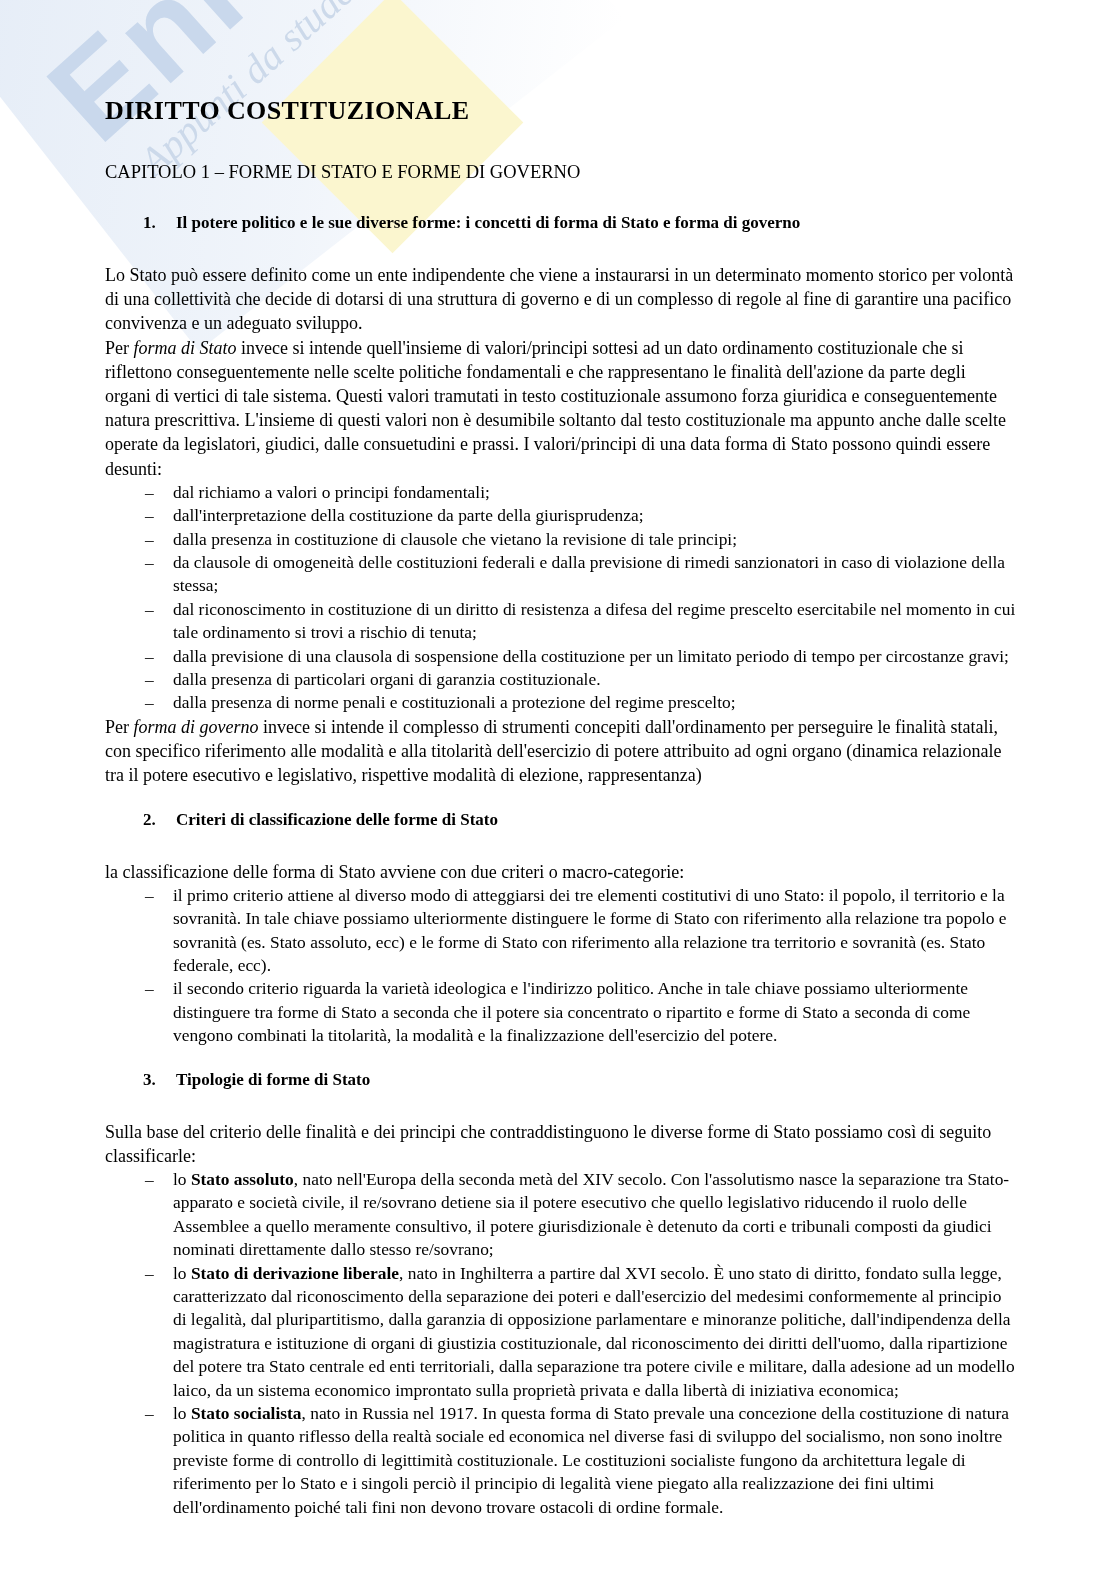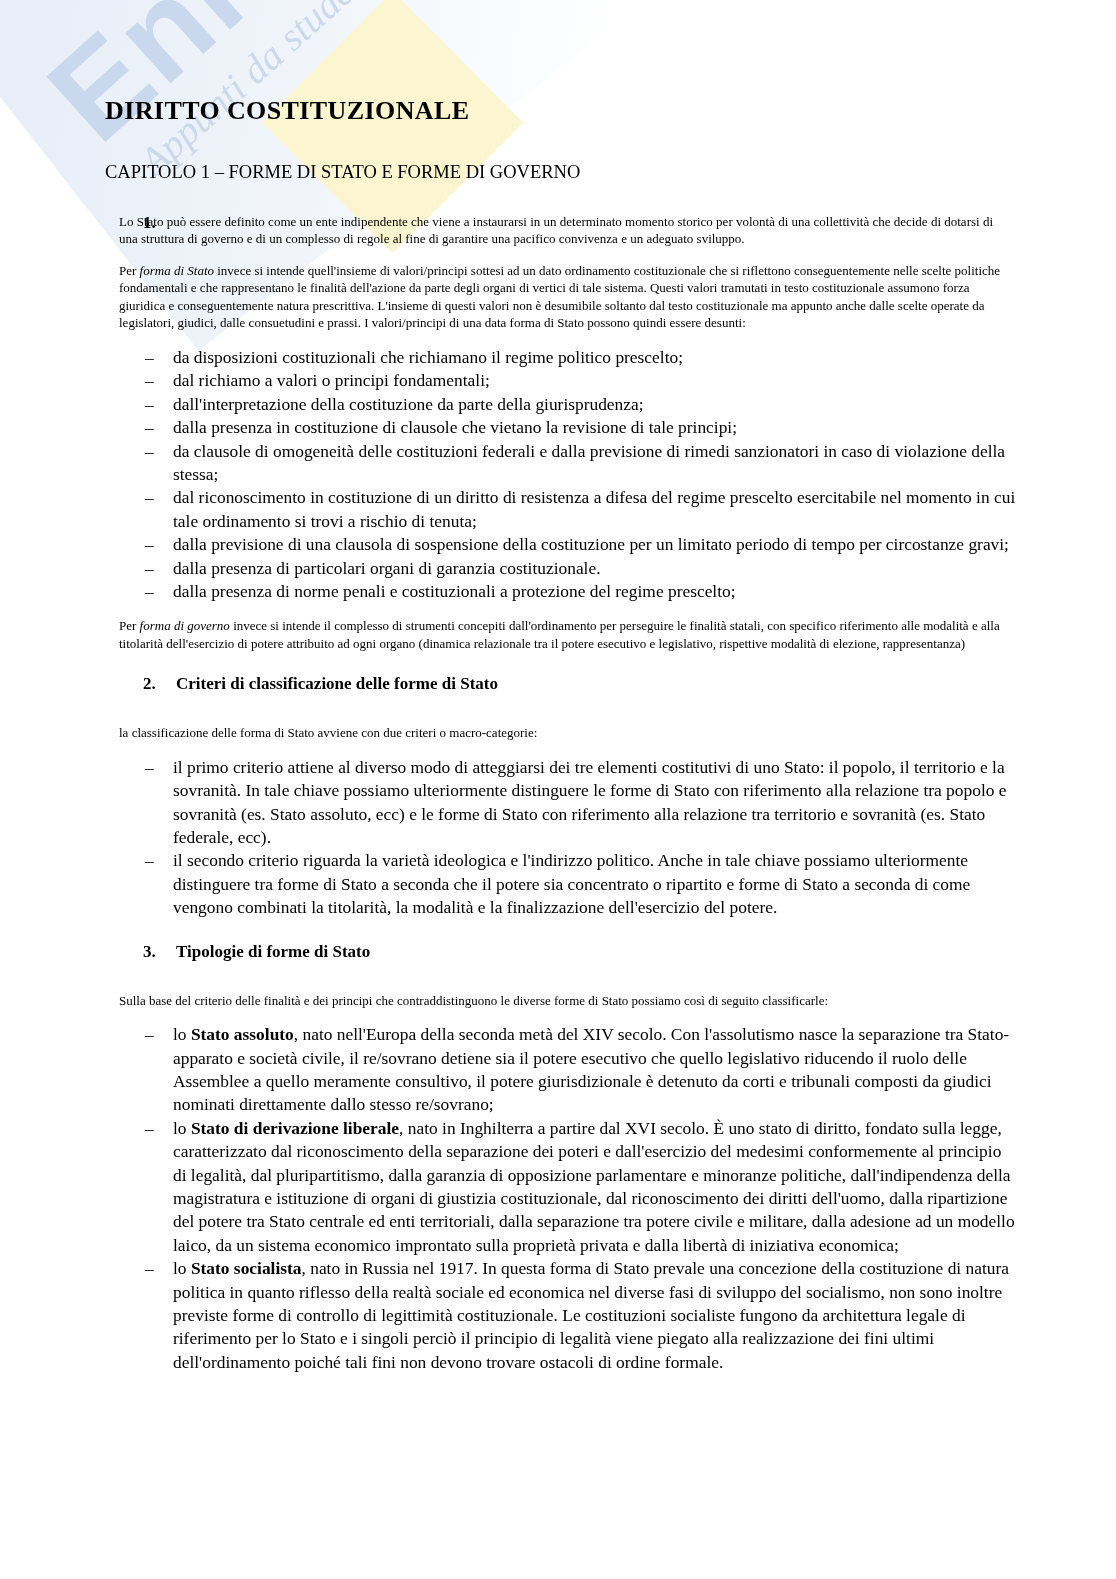--- a/index.html
+++ b/index.html
@@ -107,23 +107,23 @@
     position: absolute;
     left: 38px;
     top: 0;
   }
   .section-heading .stext {
     display: inline-block;
     padding-left: 33px;
   }
 
   p.body {
-    font-size: 13px;
+    font-size: 18px;
     line-height: 1.345;
-    margin: 14px;
+    margin: 0;
     text-align: left;
   }
   p.body.gap-after { margin-bottom: 22px; }
 
   .dash-list {
     list-style: none;
     margin: 0;
     padding: 0;
   }
   .dash-list li {
@@ -156,28 +156,28 @@
   </div>
 
   <div class="content">
 
     <h1 class="doc-title">DIRITTO COSTITUZIONALE</h1>
 
     <h2 class="chapter-heading">CAPITOLO 1 – FORME DI STATO E FORME DI GOVERNO</h2>
 
     <h3 class="section-heading">
       <span class="num">1.</span>
+      <span class="stext">Il potere politico e le sue diverse forme: i concetti di forma di Stato e forma di governo</span>
     </h3>
 
     <p class="body">Lo Stato può essere definito come un ente indipendente che viene a instaurarsi in un determinato momento storico per volontà di una collettività che decide di dotarsi di una struttura di governo e di un complesso di regole al fine di garantire una pacifico convivenza e un adeguato sviluppo.</p>
 
     <p class="body"><span>Per </span><span class="ital">forma di Stato</span><span> invece si intende quell'insieme di valori/principi sottesi ad un dato ordinamento costituzionale che si riflettono conseguentemente nelle scelte politiche fondamentali e che rappresentano le finalità dell'azione da parte degli organi di vertici di tale sistema. Questi valori tramutati in testo costituzionale assumono forza giuridica e conseguentemente natura prescrittiva. L'insieme di questi valori non è desumibile soltanto dal testo costituzionale ma appunto anche dalle scelte operate da legislatori, giudici, dalle consuetudini e prassi. I valori/principi di una data forma di Stato possono quindi essere desunti:</span></p>
 
     <ul class="dash-list">
-      <li>da disposizioni costituzionali che richiamano il regime politico prescelto;</li>
       <li>dal richiamo a valori o principi fondamentali;</li>
       <li>dall'interpretazione della costituzione da parte della giurisprudenza;</li>
       <li>dalla presenza in costituzione di clausole che vietano la revisione di tale principi;</li>
       <li>da clausole di omogeneità delle costituzioni federali e dalla previsione di rimedi sanzionatori in caso di violazione della stessa;</li>
       <li>dal riconoscimento in costituzione di un diritto di resistenza a difesa del regime prescelto esercitabile nel momento in cui tale ordinamento si trovi a rischio di tenuta;</li>
       <li>dalla previsione di una clausola di sospensione della costituzione per un limitato periodo di tempo per circostanze gravi;</li>
       <li>dalla presenza di particolari organi di garanzia costituzionale.</li>
       <li>dalla presenza di norme penali e costituzionali a protezione del regime prescelto;</li>
     </ul>
 

